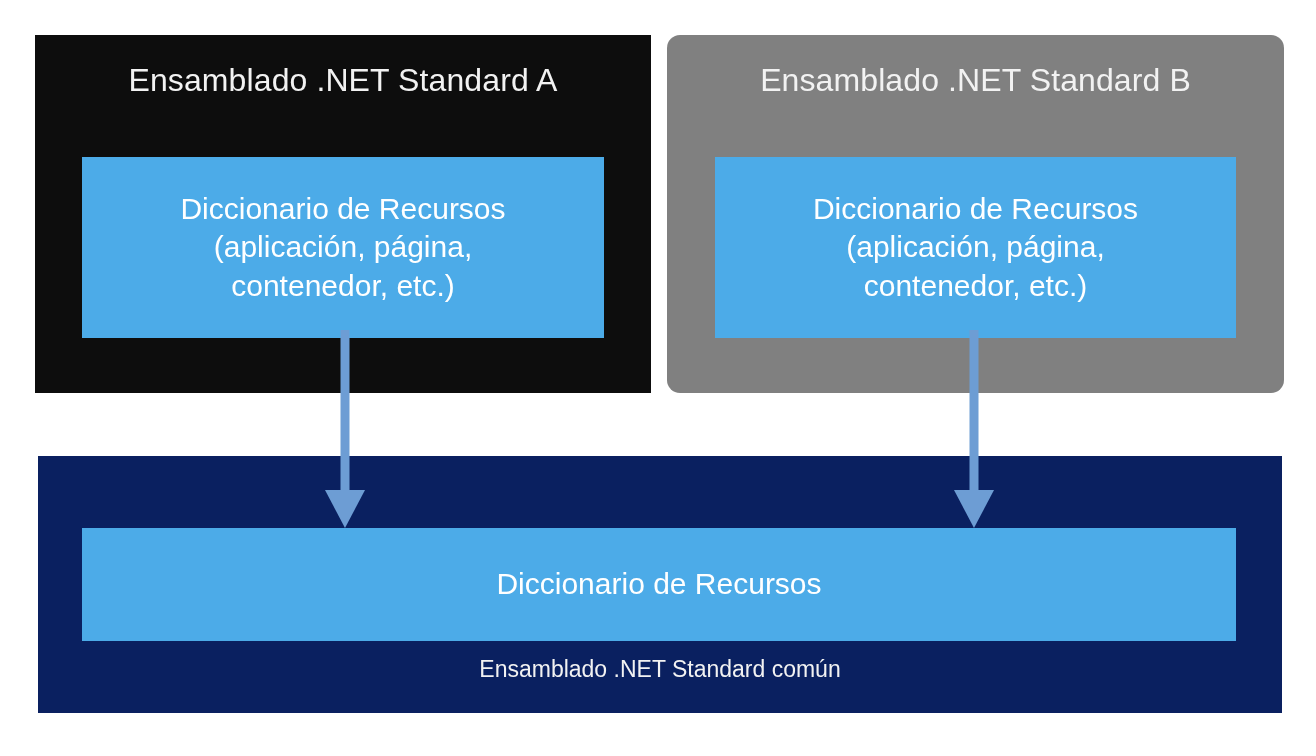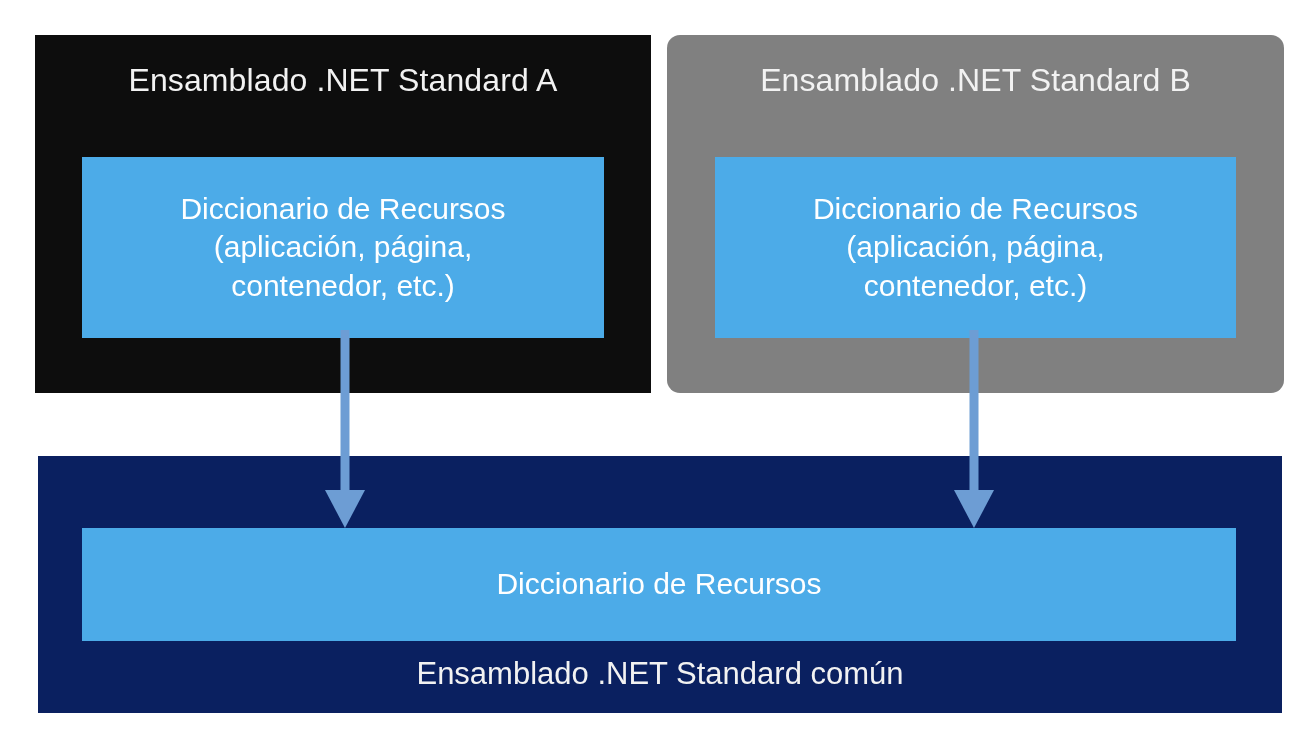--- a/index.html
+++ b/index.html
@@ -102,21 +102,21 @@
     white-space: nowrap;
   }
 
   .common-label {
     position: absolute;
     left: 0;
     right: 0;
     top: 200px;
     text-align: center;
     color: #f2f2f2;
-    font-size: 31px;
+    font-size: 23px;
     font-weight: 300;
     white-space: nowrap;
   }
 
   
   .arrow {
     position: absolute;
     width: 44px;
     height: 200px;
     pointer-events: none;

